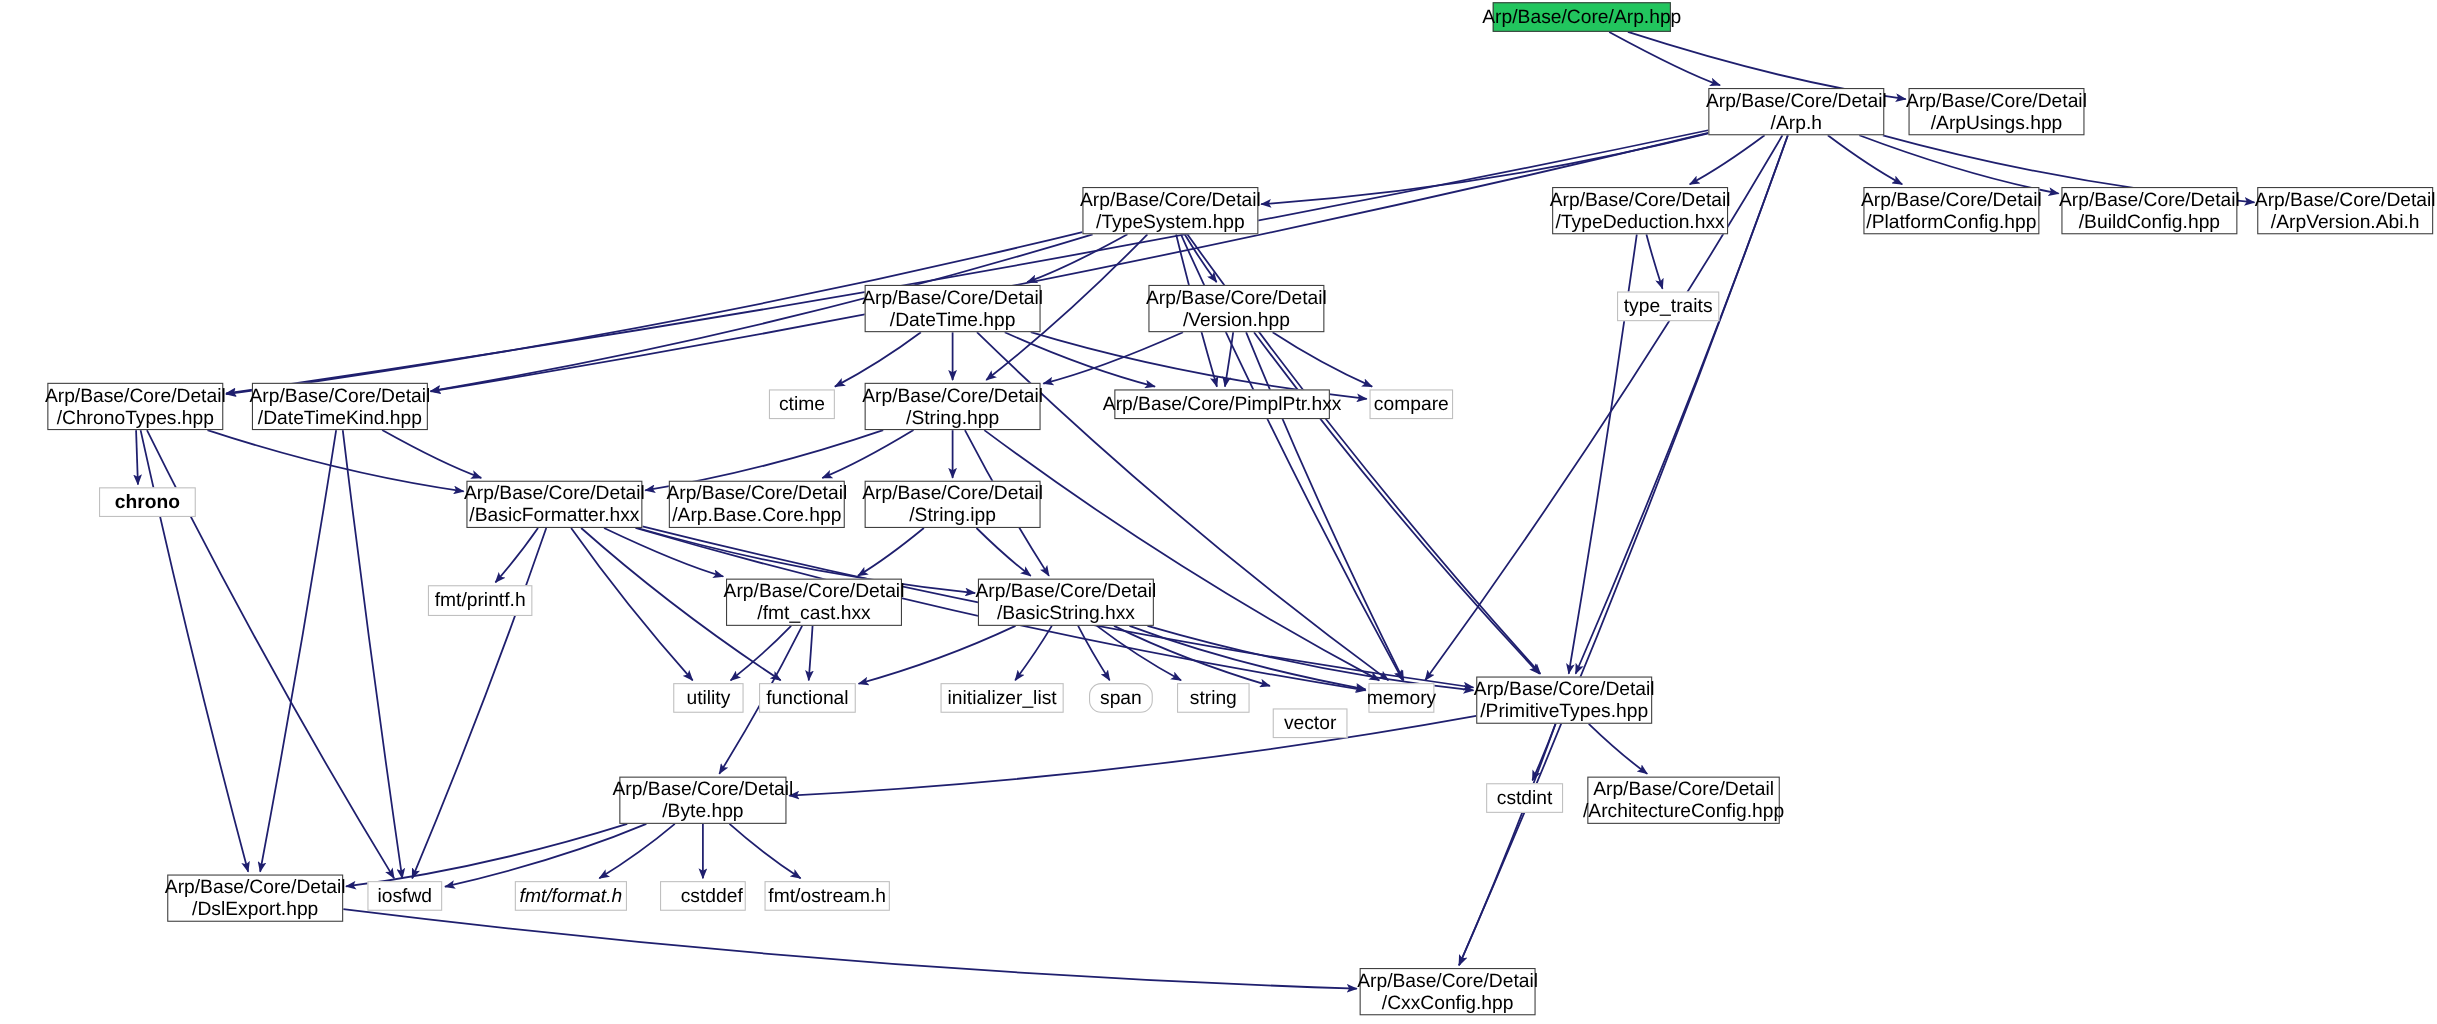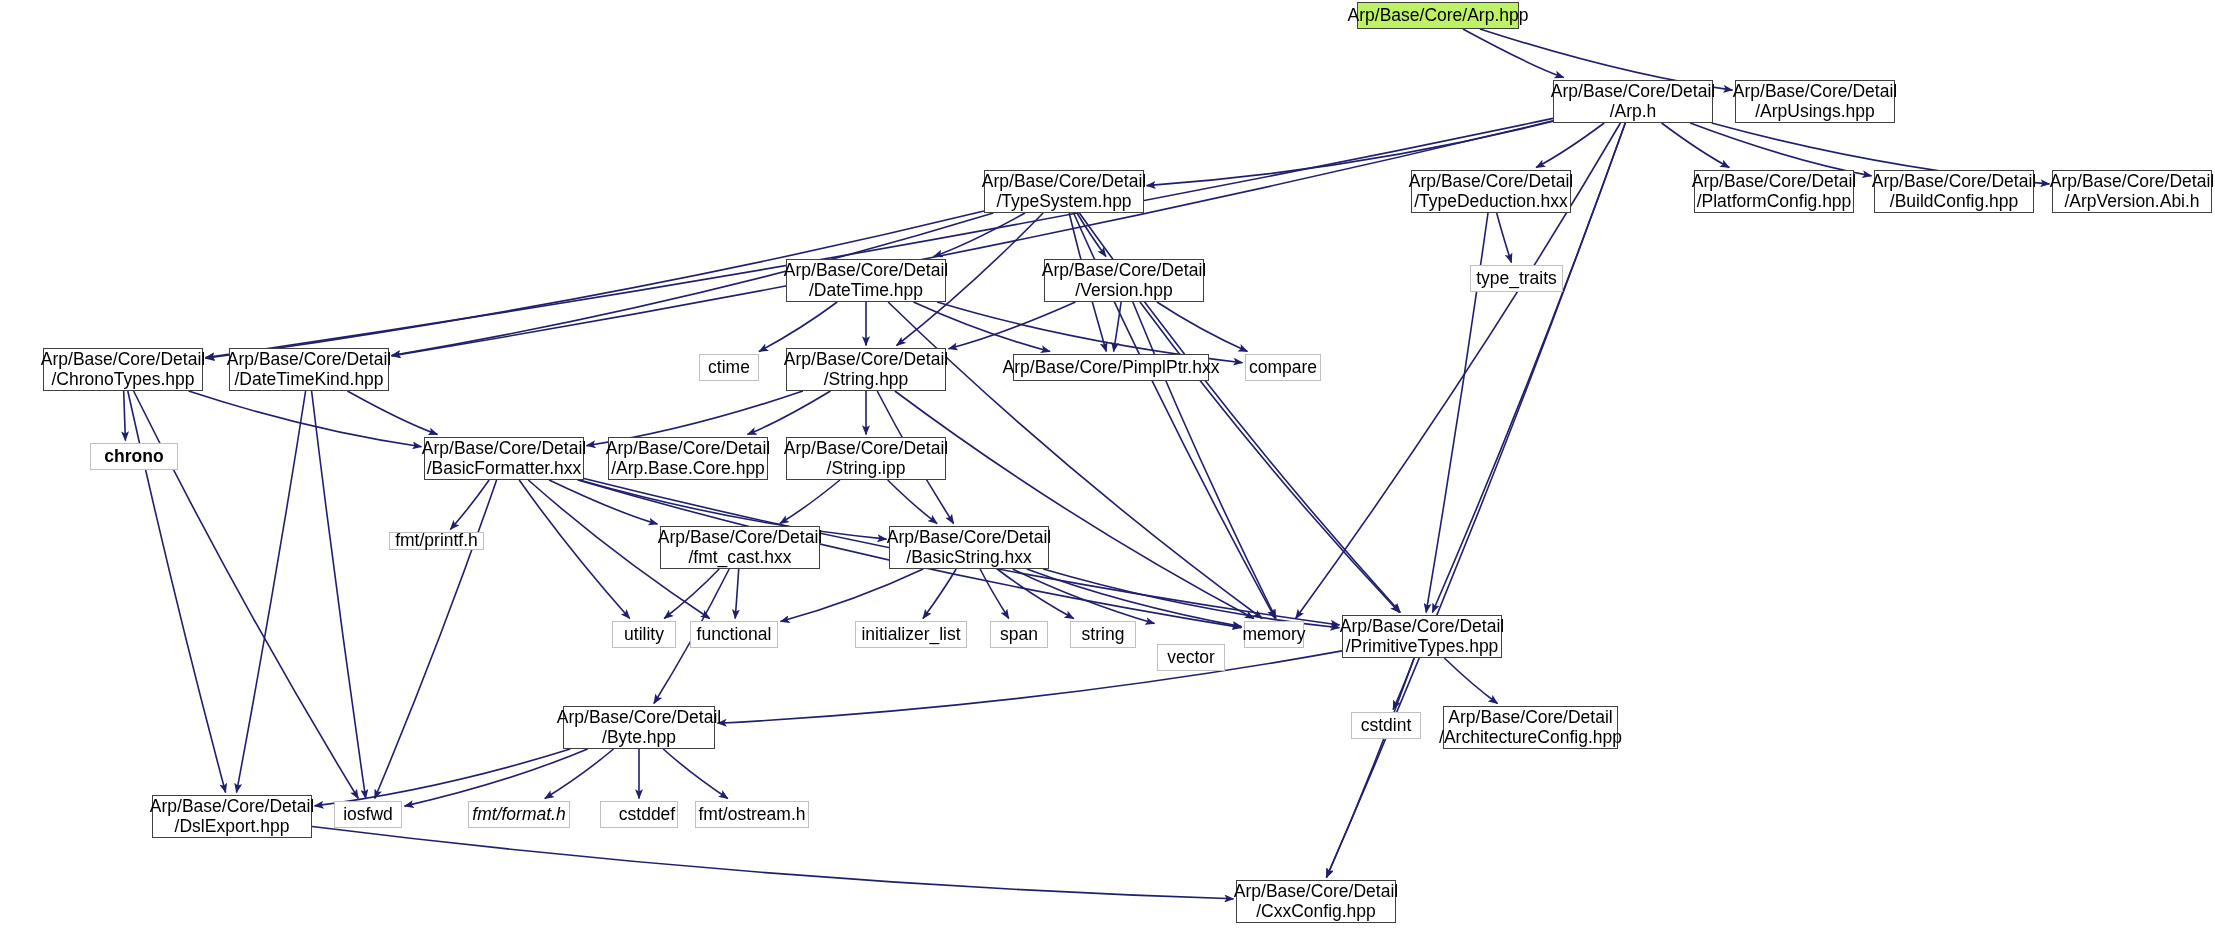--- a/index.html
+++ b/index.html
@@ -33,21 +33,21 @@
     line-height: 1.12;
     color: #000000;
     white-space: pre;
   }
   .node-header {
     background: #ffffff;
     border: 1.4px solid #404040;
     font-size: 17.5px;
   }
   .node-root {
-    background: #bef264;
+    background: #22c55e;
     border: 1.4px solid #404040;
     font-size: 17.5px;
   }
   .node-system {
     background: #ffffff;
     border: 1.3px solid #c0c0c0;
     font-size: 17.5px;
   }
 </style>
 </head>
@@ -167,29 +167,29 @@
 /String.hpp</span></div>
       <div class="node node-header" style="left: 1013px; top: 354px; width: 196px; height: 27px;"><span>Arp/Base/Core/PimplPtr.hxx</span></div>
       <div class="node node-system" style="left: 1245px; top: 354px; width: 76px; height: 27px;"><span>compare</span></div>
       <div class="node node-system" style="left: 90px; top: 443px; width: 88px; height: 27px; font-weight: bold;"><span>chrono</span></div>
       <div class="node node-header" style="left: 424px; top: 437px; width: 160px; height: 43px;"><span>Arp/Base/Core/Detail
 /BasicFormatter.hxx</span></div>
       <div class="node node-header" style="left: 608px; top: 437px; width: 160px; height: 43px;"><span>Arp/Base/Core/Detail
 /Arp.Base.Core.hpp</span></div>
       <div class="node node-header" style="left: 786px; top: 437px; width: 160px; height: 43px;"><span>Arp/Base/Core/Detail
 /String.ipp</span></div>
-      <div class="node node-system" style="left: 389px; top: 532px; width: 95px; height: 18px;"><span>fmt/printf.h</span></div>
+      <div class="node node-system" style="left: 389px; top: 532px; width: 95px; height: 28px;"><span>fmt/printf.h</span></div>
       <div class="node node-header" style="left: 660px; top: 526px; width: 160px; height: 43px;"><span>Arp/Base/Core/Detail
 /fmt_cast.hxx</span></div>
       <div class="node node-header" style="left: 889px; top: 526px; width: 160px; height: 43px;"><span>Arp/Base/Core/Detail
 /BasicString.hxx</span></div>
       <div class="node node-system" style="left: 612px; top: 621px; width: 64px; height: 27px;"><span>utility</span></div>
       <div class="node node-system" style="left: 690px; top: 621px; width: 88px; height: 27px;"><span>functional</span></div>
       <div class="node node-system" style="left: 855px; top: 621px; width: 112px; height: 27px;"><span>initializer_list</span></div>
-      <div class="node node-system" style="left: 990px; top: 621px; width: 58px; height: 27px;"><span>span</span></div>
+      <div class="node node-system" style="left: 990px; top: 621px; width: 58px; height: 27px; border-radius: 11px;"><span>span</span></div>
       <div class="node node-system" style="left: 1070px; top: 621px; width: 66px; height: 27px;"><span>string</span></div>
       <div class="node node-system" style="left: 1157px; top: 621px; width: 68px; height: 27px; margin-top: 23px;"><span>vector</span></div>
       <div class="node node-system" style="left: 1244px; top: 621px; width: 60px; height: 27px;"><span>memory</span></div>
       <div class="node node-header" style="left: 1342px; top: 615px; width: 160px; height: 43px;"><span>Arp/Base/Core/Detail
 /PrimitiveTypes.hpp</span></div>
       <div class="node node-system" style="left: 1351px; top: 712px; width: 70px; height: 27px;"><span>cstdint</span></div>
       <div class="node node-header" style="left: 1443px; top: 706px; width: 175px; height: 43px;"><span>Arp/Base/Core/Detail
 /ArchitectureConfig.hpp</span></div>
       <div class="node node-header" style="left: 563px; top: 706px; width: 152px; height: 43px;"><span>Arp/Base/Core/Detail
 /Byte.hpp</span></div>

